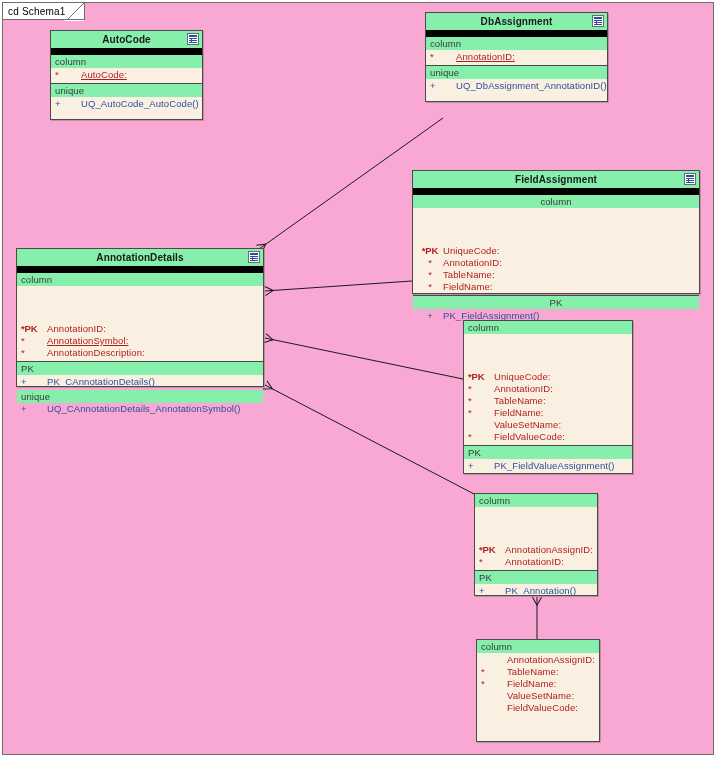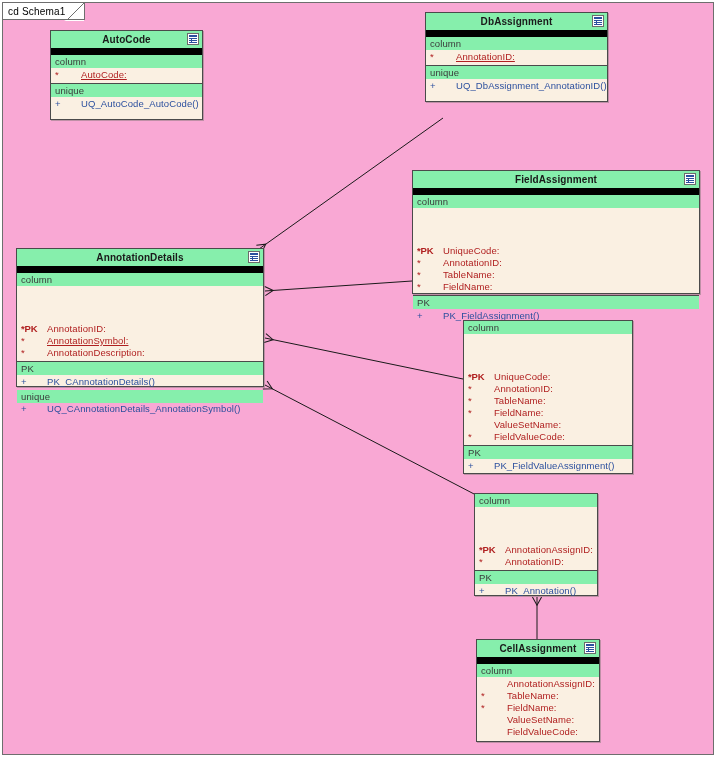--- a/index.html
+++ b/index.html
@@ -250,21 +250,21 @@
       <div class="compartment">
         <div class="comp-label">unique</div>
         <div class="pad-top pad-bot">
           <div class="op-row">
             <span class="op-marker">+</span>
             <span class="op-name">UQ_DbAssignment_AnnotationID()</span>
           </div>
         </div>
       </div>
     </div>
-    <div class="uml-class" style="left: 412px; top: 170px; width: 288px; height: 124px;">
+    <div class="uml-class" style="left: 412px; top: 170px; width: 288px; height: 124px; text-align: center;">
       <div class="uml-header">
         <span class="uml-title">FieldAssignment</span>
         <span class="table-icon">
           <i class="ti-top"></i>
           <i class="ti-r1"></i>
           <i class="ti-r2"></i>
           <i class="ti-r3"></i>
           <i class="ti-vline"></i>
         </span>
       </div>
@@ -402,30 +402,20 @@
         <div class="comp-label">PK</div>
         <div class="pad-top pad-bot">
           <div class="op-row">
             <span class="op-marker">+</span>
             <span class="op-name">PK_Annotation()</span>
           </div>
         </div>
       </div>
     </div>
     <div class="uml-class" style="left: 476px; top: 639px; width: 124px; height: 103px;">
-      <div class="uml-header">
-        <span class="uml-title">CellAssignment</span>
-        <span class="table-icon">
-          <i class="ti-top"></i>
-          <i class="ti-r1"></i>
-          <i class="ti-r2"></i>
-          <i class="ti-r3"></i>
-          <i class="ti-vline"></i>
-        </span>
-      </div>
       <div class="compartment">
         <div class="comp-label">column</div>
         <div class="pad-top pad-bot">
           <div class="attr-row">
             <span class="attr-marker"></span>
             <span class="attr-name">AnnotationAssignID:</span>
           </div>
           <div class="attr-row">
             <span class="attr-marker">*</span>
             <span class="attr-name">TableName:</span>

